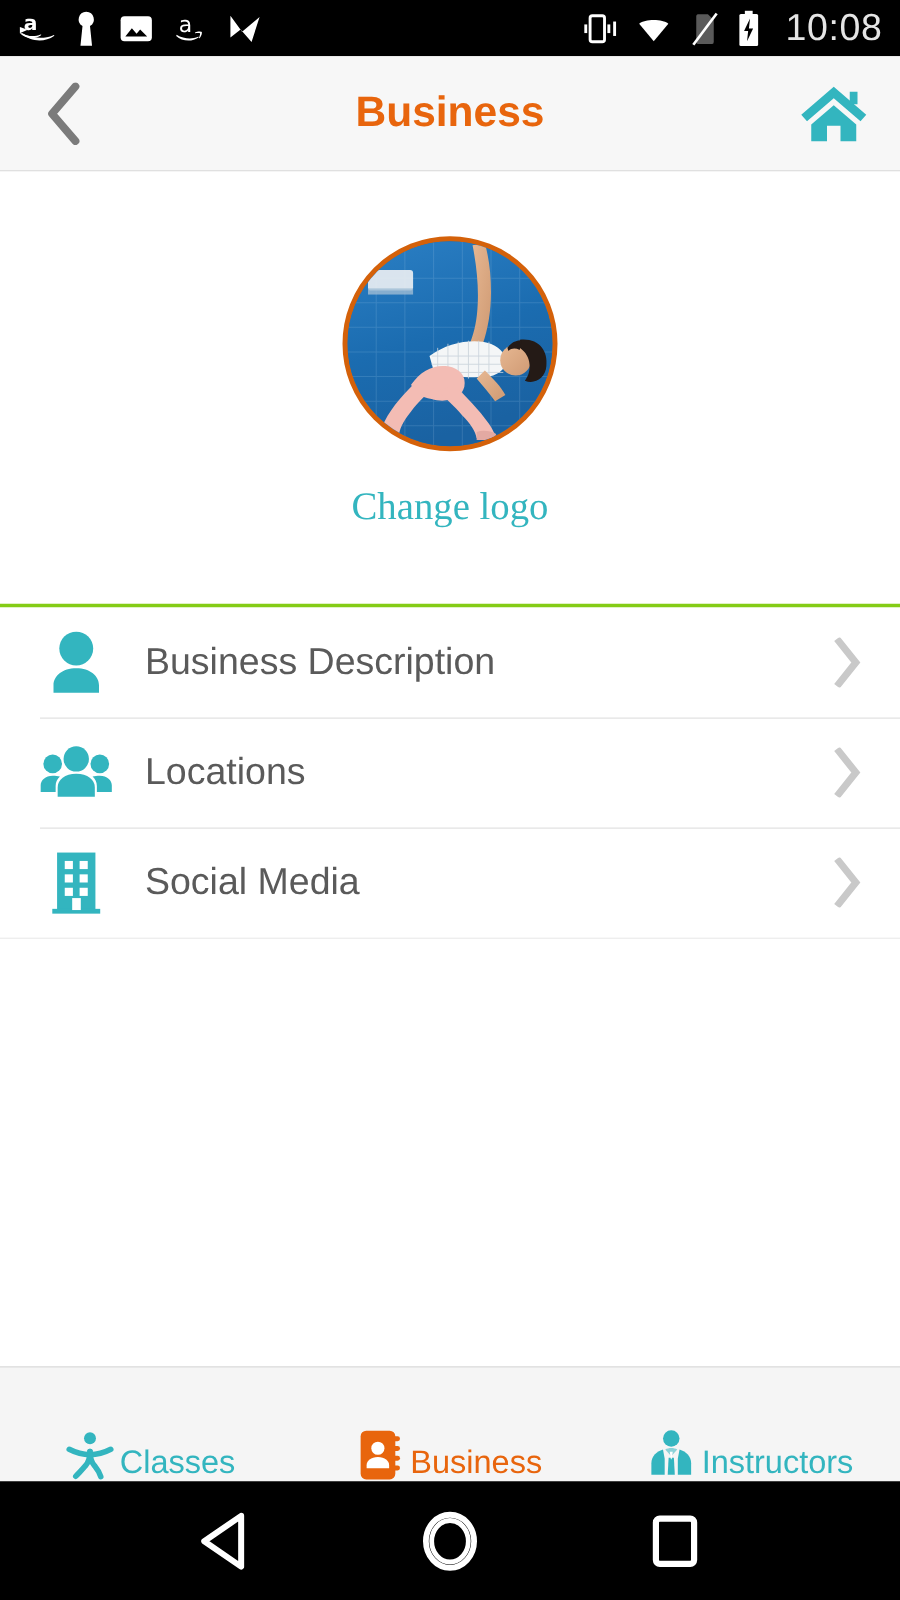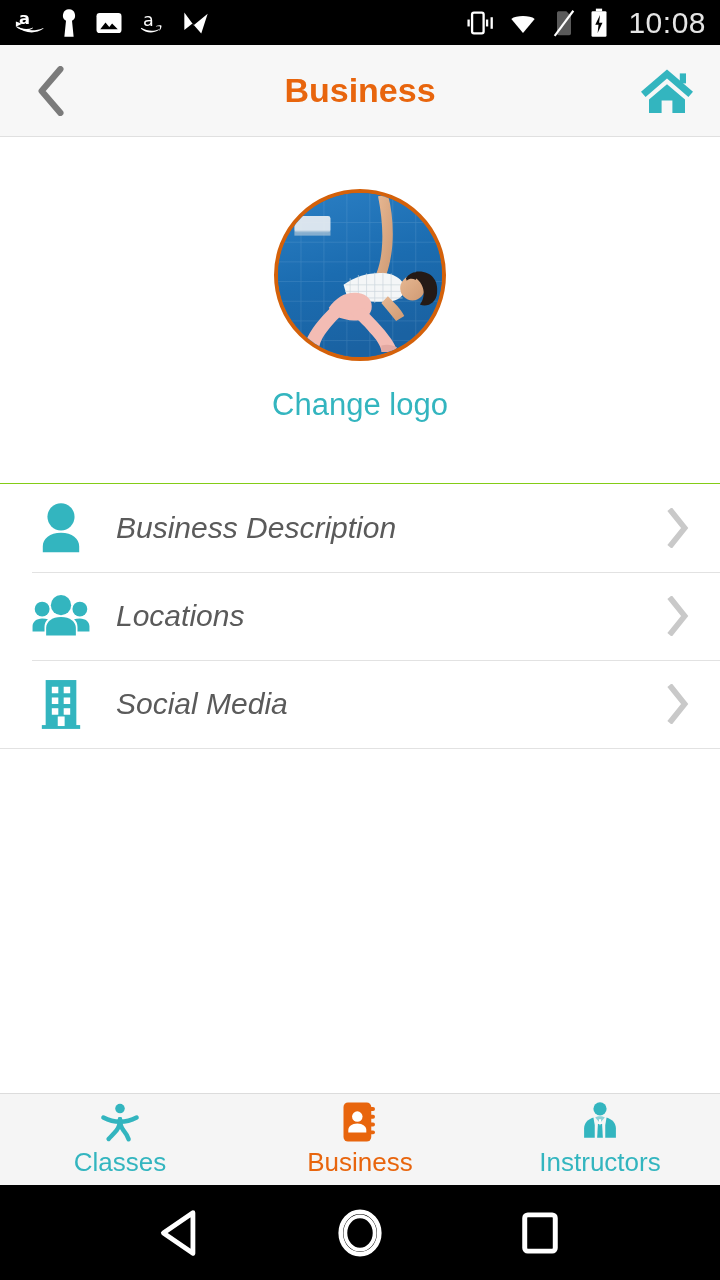--- a/index.html
+++ b/index.html
@@ -86,27 +86,27 @@
     position:relative;
     background:#1f6fb5;
     cursor:pointer;
   }
   .logo-art{ position:absolute; inset:0; }
   .change-logo{
     margin-top:26px;
     color:#33b5bf;
     font-size:31px;
     cursor:pointer;
+    font-family:Liberation Serif, serif;
   }
 
   
   .list{
-    border-top:1px solid #84cc16;
+    border-top:3px solid #84cc16;
     border-bottom:1px solid #e2e2e2;
-    font-style:italic;
   }
   .row{
     height:88px;
     display:flex; align-items:center;
     padding:0 22px 0 32px;
     background:#ffffff;
     cursor:pointer;
     position:relative;
   }
   .row + .row::before{
@@ -135,22 +135,22 @@
   
   .tabbar{
     flex:0 0 92px;
     height:92px;
     background:#f5f5f5;
     border-top:1px solid #dcdcdc;
     display:flex;
   }
   .tab{
     flex:1 1 0;
-    display:flex; flex-direction:column;
-    align-items:center; justify-content:center;
+    display:flex; 
+    align-items:flex-end; justify-content:center;
     gap:4px;
     cursor:pointer;
   }
   .tab-ico{ height:42px; display:flex; align-items:flex-end; justify-content:center; }
   .tab-label{ font-size:26px; color:#33b5bf; }
   .tab.active .tab-label{ color:#e8650d; }
 
   
   .navbar{
     flex:0 0 95px;

